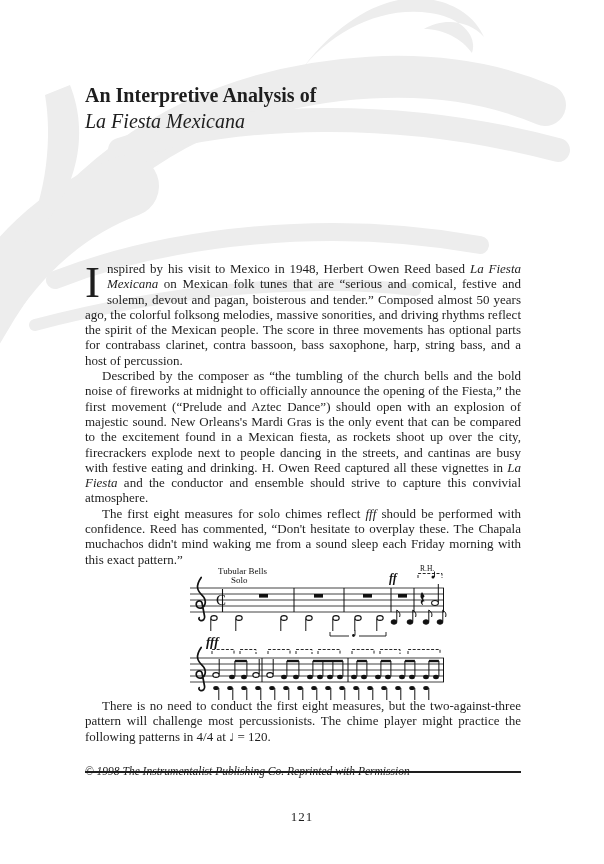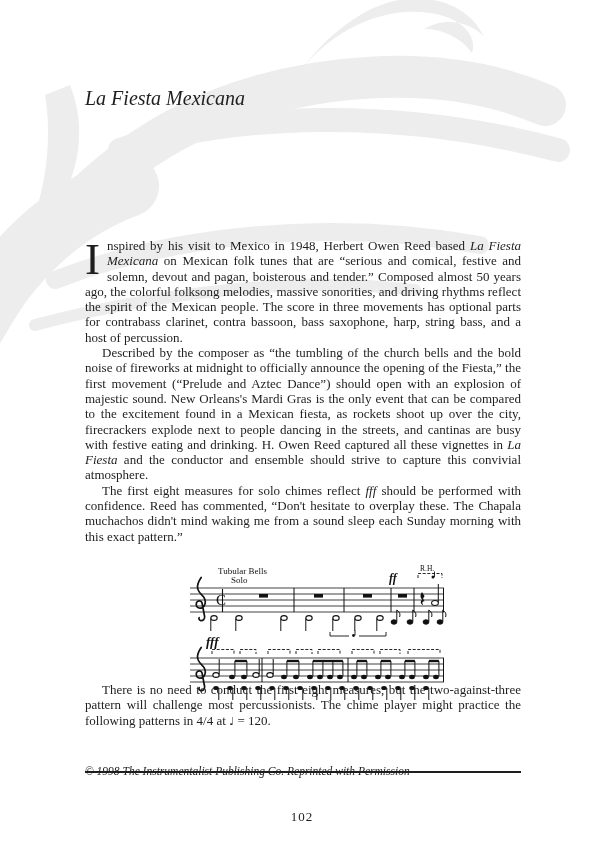--- a/index.html
+++ b/index.html
@@ -27,21 +27,21 @@
     padding:3px 7px 0 0;font-weight:400;
   }
   .italic{font-style:italic;}
   .note{font-family:"DejaVu Sans",sans-serif;font-size:11px;}
 
   figure.music{position:absolute;left:170px;top:548px;margin:16px;z-index:1;}
   figure.music svg{display:block;}
   .mtext{font-family:"Liberation Serif","DejaVu Serif",serif;fill:#111;}
   .dyn{font-style:italic;font-weight:700;}
 
-  .closing{position:absolute;left:85px;top:682px;width:436px;}
+  .closing{position:absolute;left:85px;top:698px;width:436px;}
 
   .footer-rule{position:absolute;left:85px;top:771px;width:436px;height:2px;background:#1e1e1e;}
   .credit{position:absolute;left:85px;top:765px;width:436px;font-size:11.5px;font-style:italic;}
   .page-number{position:absolute;left:0;top:809px;width:604px;text-align:center;font-size:13px;letter-spacing:1px;}
 </style>
 </head>
 <body>
 
 <div class="page">
 
@@ -51,27 +51,28 @@
       <path d="M 55,280 C 170,235 330,218 480,245" stroke-width="18" stroke-linecap="round"></path>
       <path d="M 35,325 C 160,292 300,276 415,290" stroke-width="12" stroke-linecap="round"></path>
       <path d="M 120,150 C 235,112 400,108 558,150" stroke-width="24" stroke-linecap="round"></path>
       <path d="M -30,330 C 10,262 58,212 128,186" stroke-width="62" stroke-linecap="round"></path>
     </g>
     <path d="M 300,72 C 330,32 380,6 430,13 C 460,17 478,35 472,53 C 462,39 444,29 424,29 C 444,17 470,21 484,37 C 470,5 428,-9 390,2 C 358,11 325,37 300,72 Z" fill="#ededed"></path>
     <path d="M 70,85 C 92,140 74,205 22,245 C 48,195 52,135 45,95 Z" fill="#ededed"></path>
   </svg>
 
   <header class="layer">
+    <h1>An Interpretive Analysis of</h1>
     <h2>La Fiesta Mexicana</h2>
   </header>
 
   <main class="layer">
     <p class="para"><span class="dropcap">I</span><span>nspired by his visit to Mexico in 1948, Herbert Owen Reed based </span><span class="italic">La Fiesta Mexicana</span><span> on Mexican folk tunes that are “serious and comical, festive and solemn, devout and pagan, boisterous and tender.” Composed almost 50 years ago, the colorful folksong melodies, massive sonorities, and driving rhythms reflect the spirit of the Mexican people. The score in three movements has optional parts for contrabass clarinet, contra bassoon, bass saxophone, harp, string bass, and a host of percussion.</span></p>
     <p class="para indent"><span>Described by the composer as “the tumbling of the church bells and the bold noise of fireworks at midnight to officially announce the opening of the Fiesta,” the first movement (“Prelude and Aztec Dance”) should open with an explosion of majestic sound. New Orleans's Mardi Gras is the only event that can be compared to the excitement found in a Mexican fiesta, as rockets shoot up over the city, firecrackers explode next to people dancing in the streets, and cantinas are busy with festive eating and drinking. H. Owen Reed captured all these vignettes in </span><span class="italic">La Fiesta</span><span> and the conductor and ensemble should strive to capture this convivial atmosphere.</span></p>
-    <p class="para indent"><span>The first eight measures for solo chimes reflect </span><span class="italic">fff</span><span> should be performed with confidence. Reed has commented, “Don't hesitate to overplay these. The Chapala muchachos didn't mind waking me from a sound sleep each Sunday morning with this exact pattern.”</span></p>
+    <p class="para indent"><span>The first eight measures for solo chimes reflect </span><span class="italic">fff</span><span> should be performed with confidence. Reed has commented, “Don't hesitate to overplay these. The Chapala muchachos didn't mind waking me from a sound sleep each Friday morning with this exact pattern.”</span></p>
   </main>
 
   <figure class="music">
     <svg width="272" height="142" viewBox="0 0 272 142">
 
       <g>
         <text class="mtext" x="32" y="10" font-size="9">Tubular Bells</text>
         <text class="mtext" x="45" y="19" font-size="9">Solo</text>
 
         <g stroke="#111" stroke-width="0.8">
@@ -298,15 +299,15 @@
           </g>
         </g>
       </g>
     </svg>
   </figure>
 
   <p class="para indent closing layer"><span>There is no need to conduct the first eight measures, but the two-against-three pattern will challenge most percussionists. The chime player might practice the following patterns in 4/4 at </span><span class="note">♩</span><span> = 120.</span></p>
 
   <div class="footer-rule layer"></div>
   <div class="credit layer">© 1998 The Instrumentalist Publishing Co. Reprinted with Permission</div>
-  <div class="page-number layer">102</div>
+  <div class="page-number layer">121</div>
 
 </div>
 
 </body></html>

